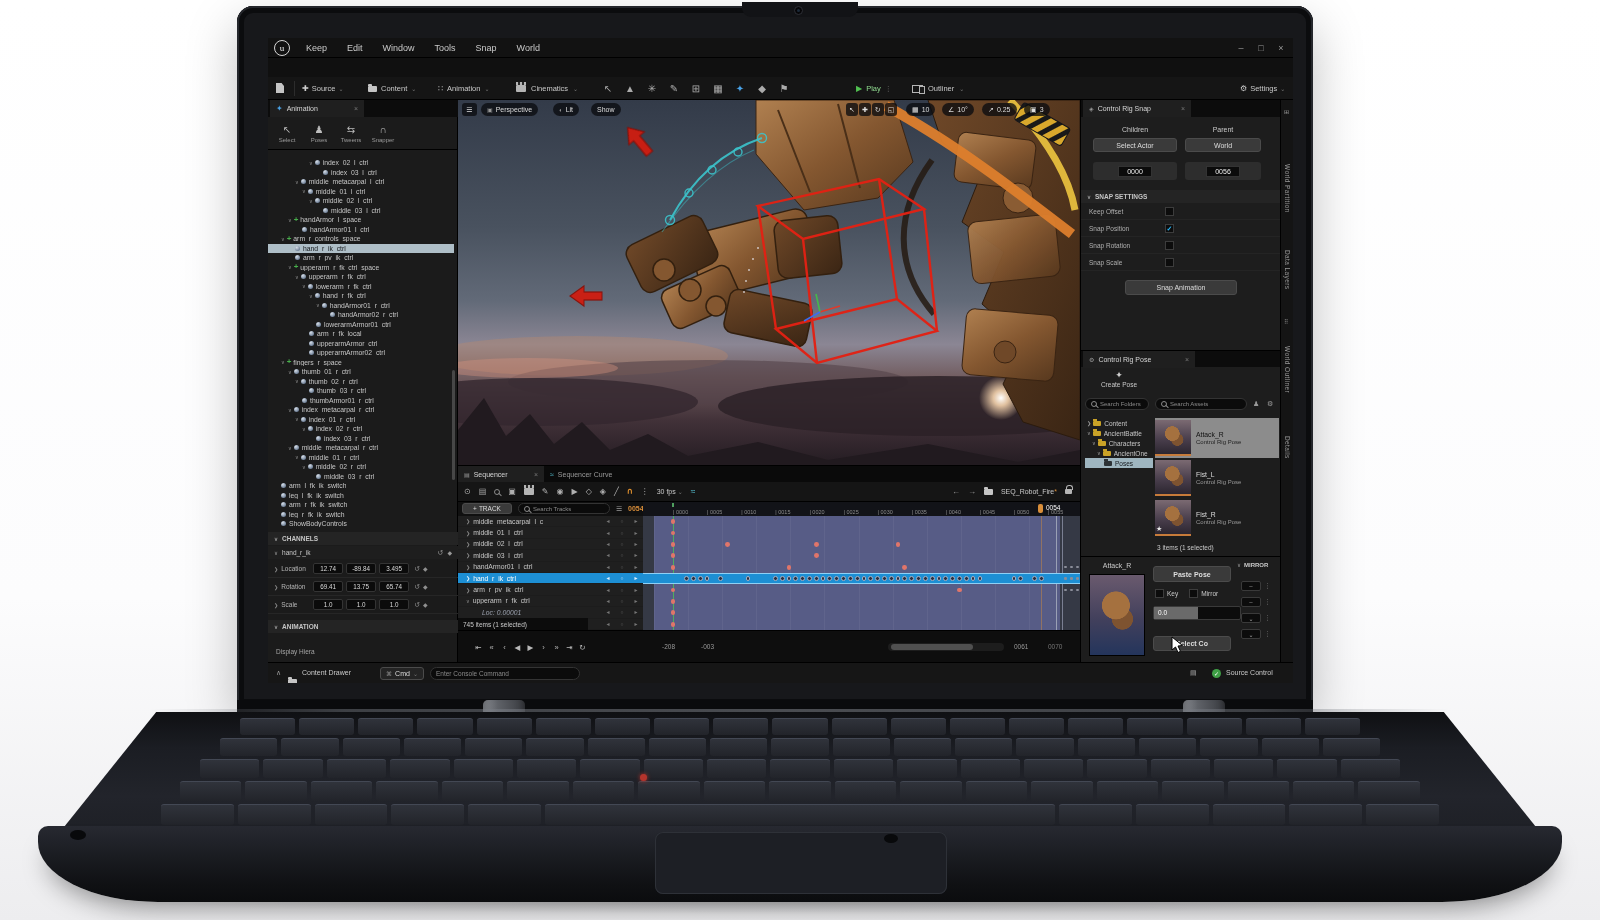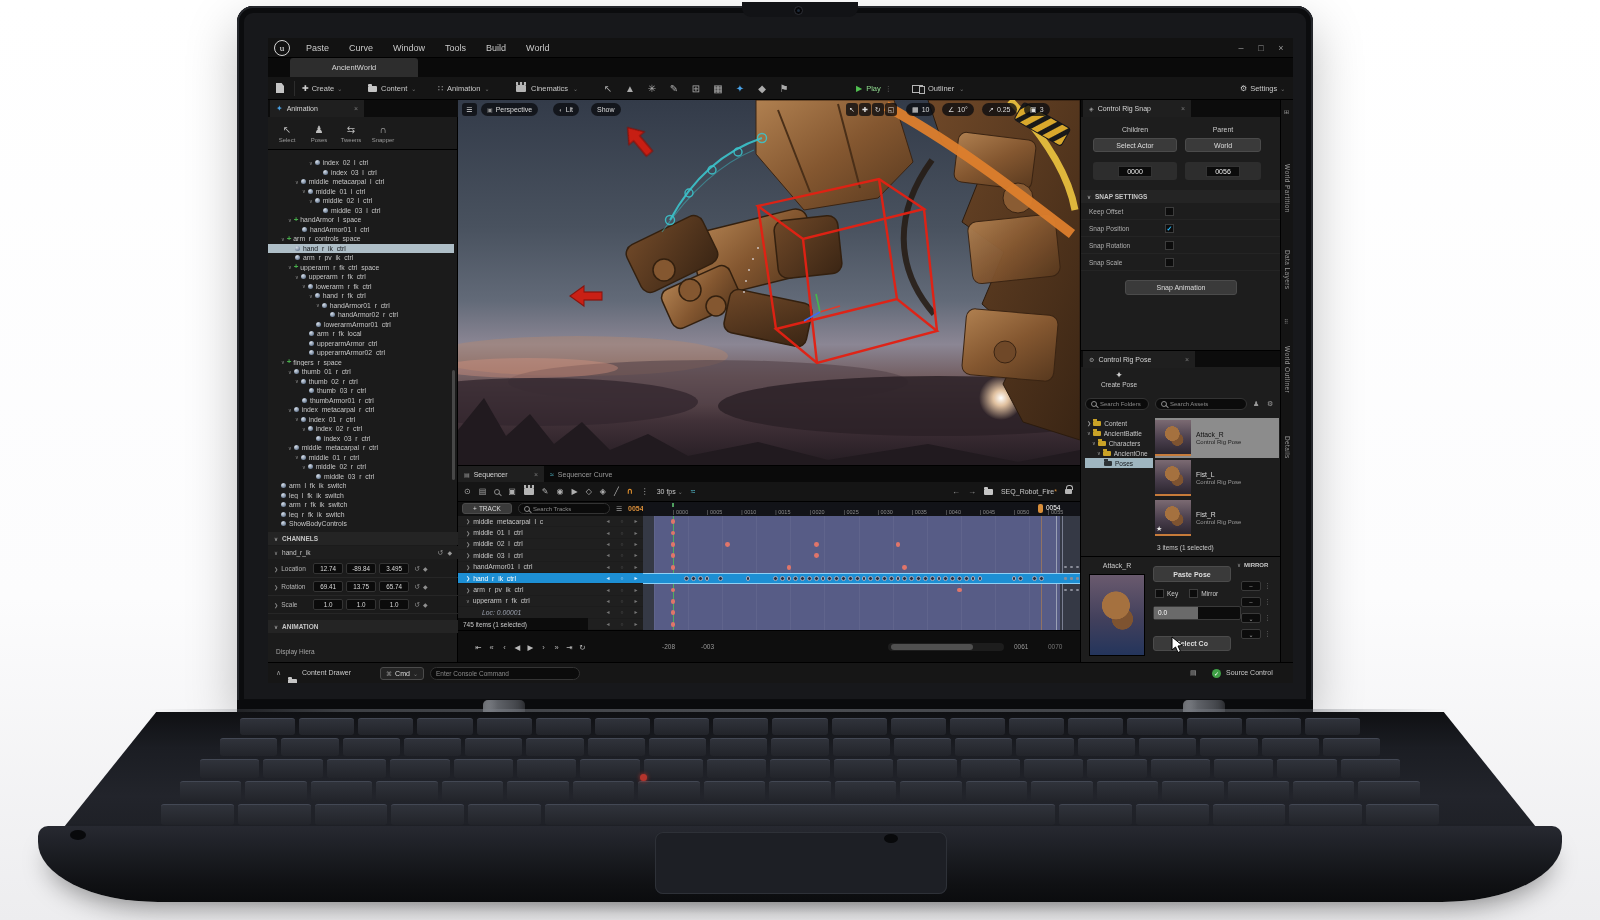--- a/index.html
+++ b/index.html
@@ -59,46 +59,41 @@
     <div class="s cam">
         <i></i>
       </div>
   </div>
 
   <div class="s screen">
 
     <div class="s" style="left:0;top:0;width:1025px;height:20px;background:#121212;border-bottom:1px solid #000">
       <div class="s r" style="left:6px;top:2px;width:16px;height:16px;border:1.5px solid #d5d5d5;border-radius:50%;justify-content:center;color:#eee;font-size:9px;font-family:'Liberation Serif',serif">u</div>
       <div class="s r" style="left:28px;top:0;height:20px" id="menus">
-          <div style="padding: 0px 10px; font-size: 9px; color: rgb(201, 201, 201);">Paste</div>
-          <div style="padding: 0px 10px; font-size: 9px; color: rgb(201, 201, 201);">Curve</div>
+          <div style="padding: 0px 10px; font-size: 9px; color: rgb(201, 201, 201);">Keep</div>
+          <div style="padding: 0px 10px; font-size: 9px; color: rgb(201, 201, 201);">Edit</div>
           <div style="padding: 0px 10px; font-size: 9px; color: rgb(201, 201, 201);">Window</div>
           <div style="padding: 0px 10px; font-size: 9px; color: rgb(201, 201, 201); text-align: center;">Tools</div>
-          <div style="padding: 0px 10px; font-size: 9px; color: rgb(201, 201, 201);">Build</div>
+          <div style="padding: 0px 10px; font-size: 9px; color: rgb(201, 201, 201);">Snap</div>
           <div style="padding: 0px 10px; font-size: 9px; color: rgb(201, 201, 201);">World</div>
         </div>
       <div class="s r" style="right:2px;top:0;height:20px" id="winctl">
           <div style="width: 20px; text-align: center; font-size: 9px; color: rgb(154, 154, 154);">–</div>
           <div style="width: 20px; text-align: center; font-size: 9px; color: rgb(154, 154, 154);">□</div>
           <div style="width: 20px; text-align: center; font-size: 9px; color: rgb(154, 154, 154);">×</div>
         </div>
     </div>
 
-    <div class="s" style="left:0;top:20px;width:1025px;height:19px;background:#0a0a0a">
-      <div class="s tab" style="left:22px;top:0;width:128px;height:19px;background:#2d2d2d;border-radius:3px 3px 0 0;font-size:7.5px;justify-content:center">
-          <span>AncientWorld</span>
-        </div>
-    </div>
 
     <div class="s" style="left:0;top:39px;width:1025px;height:23px;background:#151515;border-bottom:1px solid #000">
       <span class="s fico" style="left:8px;top:6px"></span>
       <div class="s" style="left:26px;top:4px;width:1px;height:15px;background:#2c2c2c"></div>
       <div class="s r" style="left:34px;top:0;height:23px;gap:3px">
         <span class="t8" style="color:#cfcfcf">✚</span>
-        <span class="t75 cc">Create</span>
+        <span class="t75 cc">Source</span>
           <span class="t6 c7">⌄</span>
         </div>
       <div class="s r" style="left:100px;top:0;height:23px;gap:4px">
         <span class="fold gr"></span>
         <span class="t75 cc">Content</span>
           <span class="t6 c7">⌄</span>
         </div>
       <div class="s r" style="left:170px;top:0;height:23px;gap:4px">
         <span class="t8" style="color:#cfcfcf">∷</span>
         <span class="t75 cc">Animation</span>

